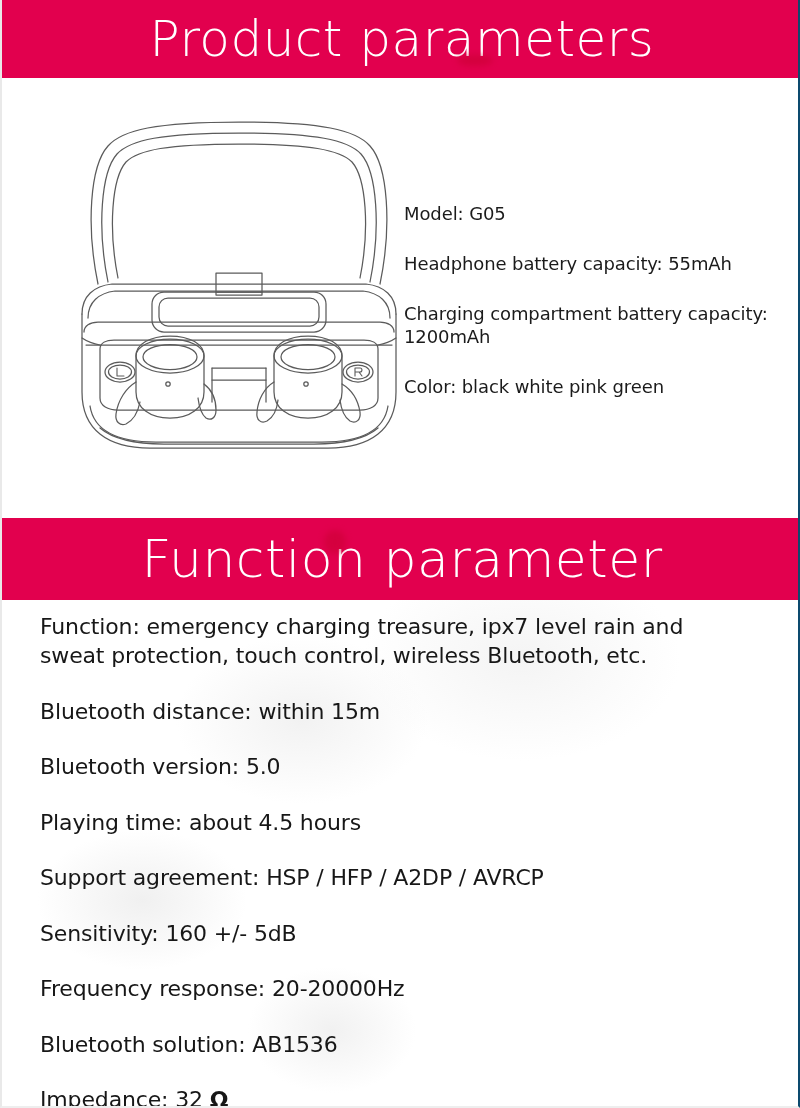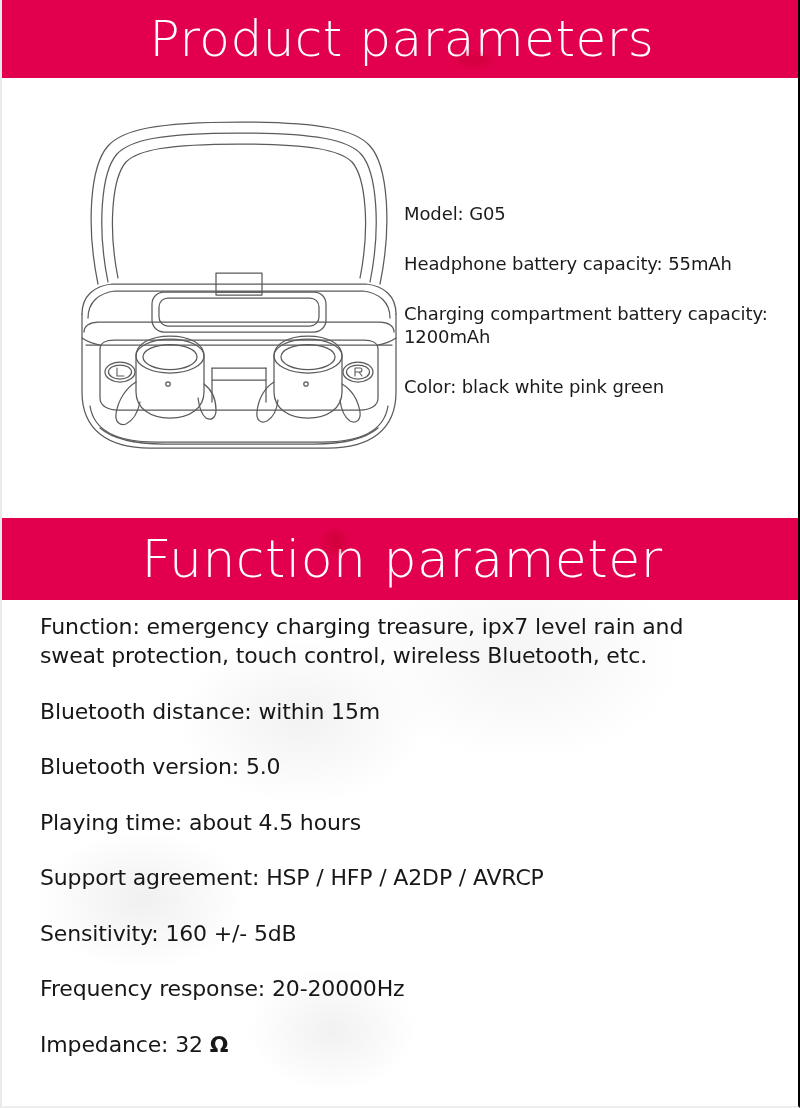--- a/index.html
+++ b/index.html
@@ -11,21 +11,21 @@
     font-family: "Liberation Sans", sans-serif;
   }
   .page {
     position: relative;
     width: 800px;
     height: 1108px;
     margin: 0 auto;
     background: #ffffff;
     box-sizing: border-box;
     border-left: 2px solid #e9e9e9;
-    border-right: 2px solid #000000;
+    border-right: 2px solid #0c4a6e;
     border-bottom: 2px solid #eeeeee;
     overflow: hidden;
   }
 
   
   .banner {
     position: absolute;
     left: 0;
     width: 800px;
     display: flex;
@@ -287,17 +287,18 @@
 
   <div id="function-section">
     <div id="function-spec-list">
       <div class="fn-line">Function: emergency charging treasure, ipx7 level rain and sweat protection, touch control, wireless Bluetooth, etc.</div>
       <div class="fn-line">Bluetooth distance: within 15m</div>
       <div class="fn-line">Bluetooth version: 5.0</div>
       <div class="fn-line">Playing time: about 4.5 hours</div>
       <div class="fn-line">Support agreement: HSP / HFP / A2DP / AVRCP</div>
       <div class="fn-line">Sensitivity: 160 +/- 5dB</div>
       <div class="fn-line">Frequency response: 20-20000Hz</div>
+      <div class="fn-line">Bluetooth solution: AB1536</div>
       <div class="fn-line"><span>Impedance: 32 </span><span class="ohm">Ω</span></div>
     </div>
   </div>
 
 </div>
 
 </body></html>

